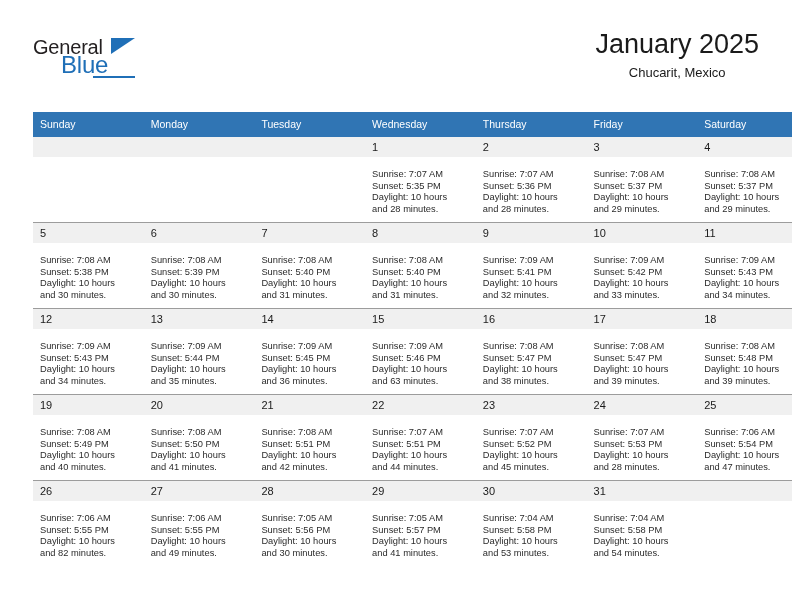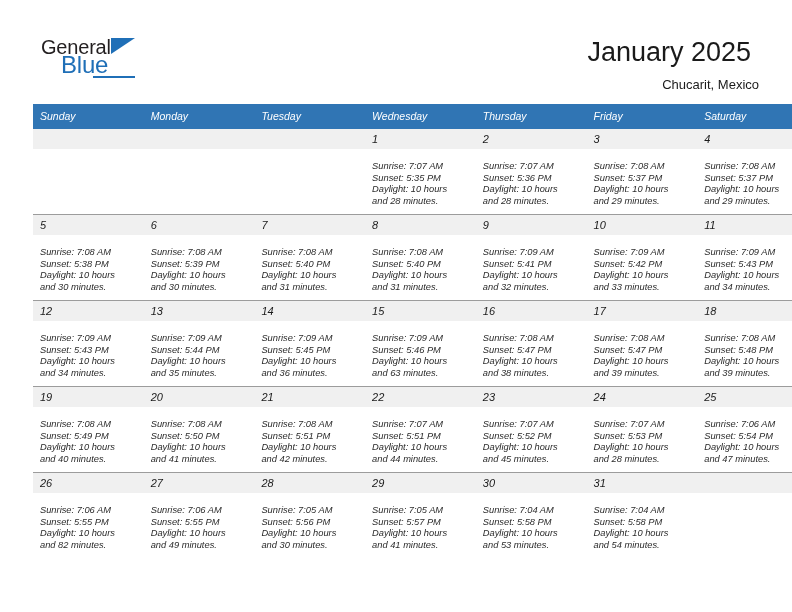--- a/index.html
+++ b/index.html
@@ -31,21 +31,21 @@
   }
   .brand {
     position: absolute;
     left: 0;
     top: 8px;
     width: 150px;
     height: 50px;
   }
   .brand-general {
     position: absolute;
-    left: 8px;
+    left: 0;
     top: 0;
     font-size: 20px;
     color: #231f20;
     letter-spacing: -0.2px;
     line-height: 22px;
   }
   .brand-blue {
     position: absolute;
     left: 28px;
     top: 18px;
@@ -76,36 +76,36 @@
     position: absolute;
     right: 0;
     top: 0;
     text-align: right;
   }
   .cal-title {
     font-size: 27px;
     line-height: 32px;
     color: #1a1a1a;
     font-weight: normal;
-    margin: 8px;
+    margin: 0;
   }
   .cal-subtitle {
     font-size: 13px;
     line-height: 18px;
     color: #1a1a1a;
     margin: 4px 0 0 0;
+    text-align: center;
   }
 
   
   .calendar {
     position: absolute;
     left: 33px;
-    top: 104px;
+    top: 112px;
     width: 726px;
-    font-style: italic;
   }
   table.cal-table {
     border-collapse: collapse;
     table-layout: fixed;
     width: 726px;
   }
   table.cal-table th {
     background: #3075b4;
     color: #ffffff;
     font-size: 10.5px;

